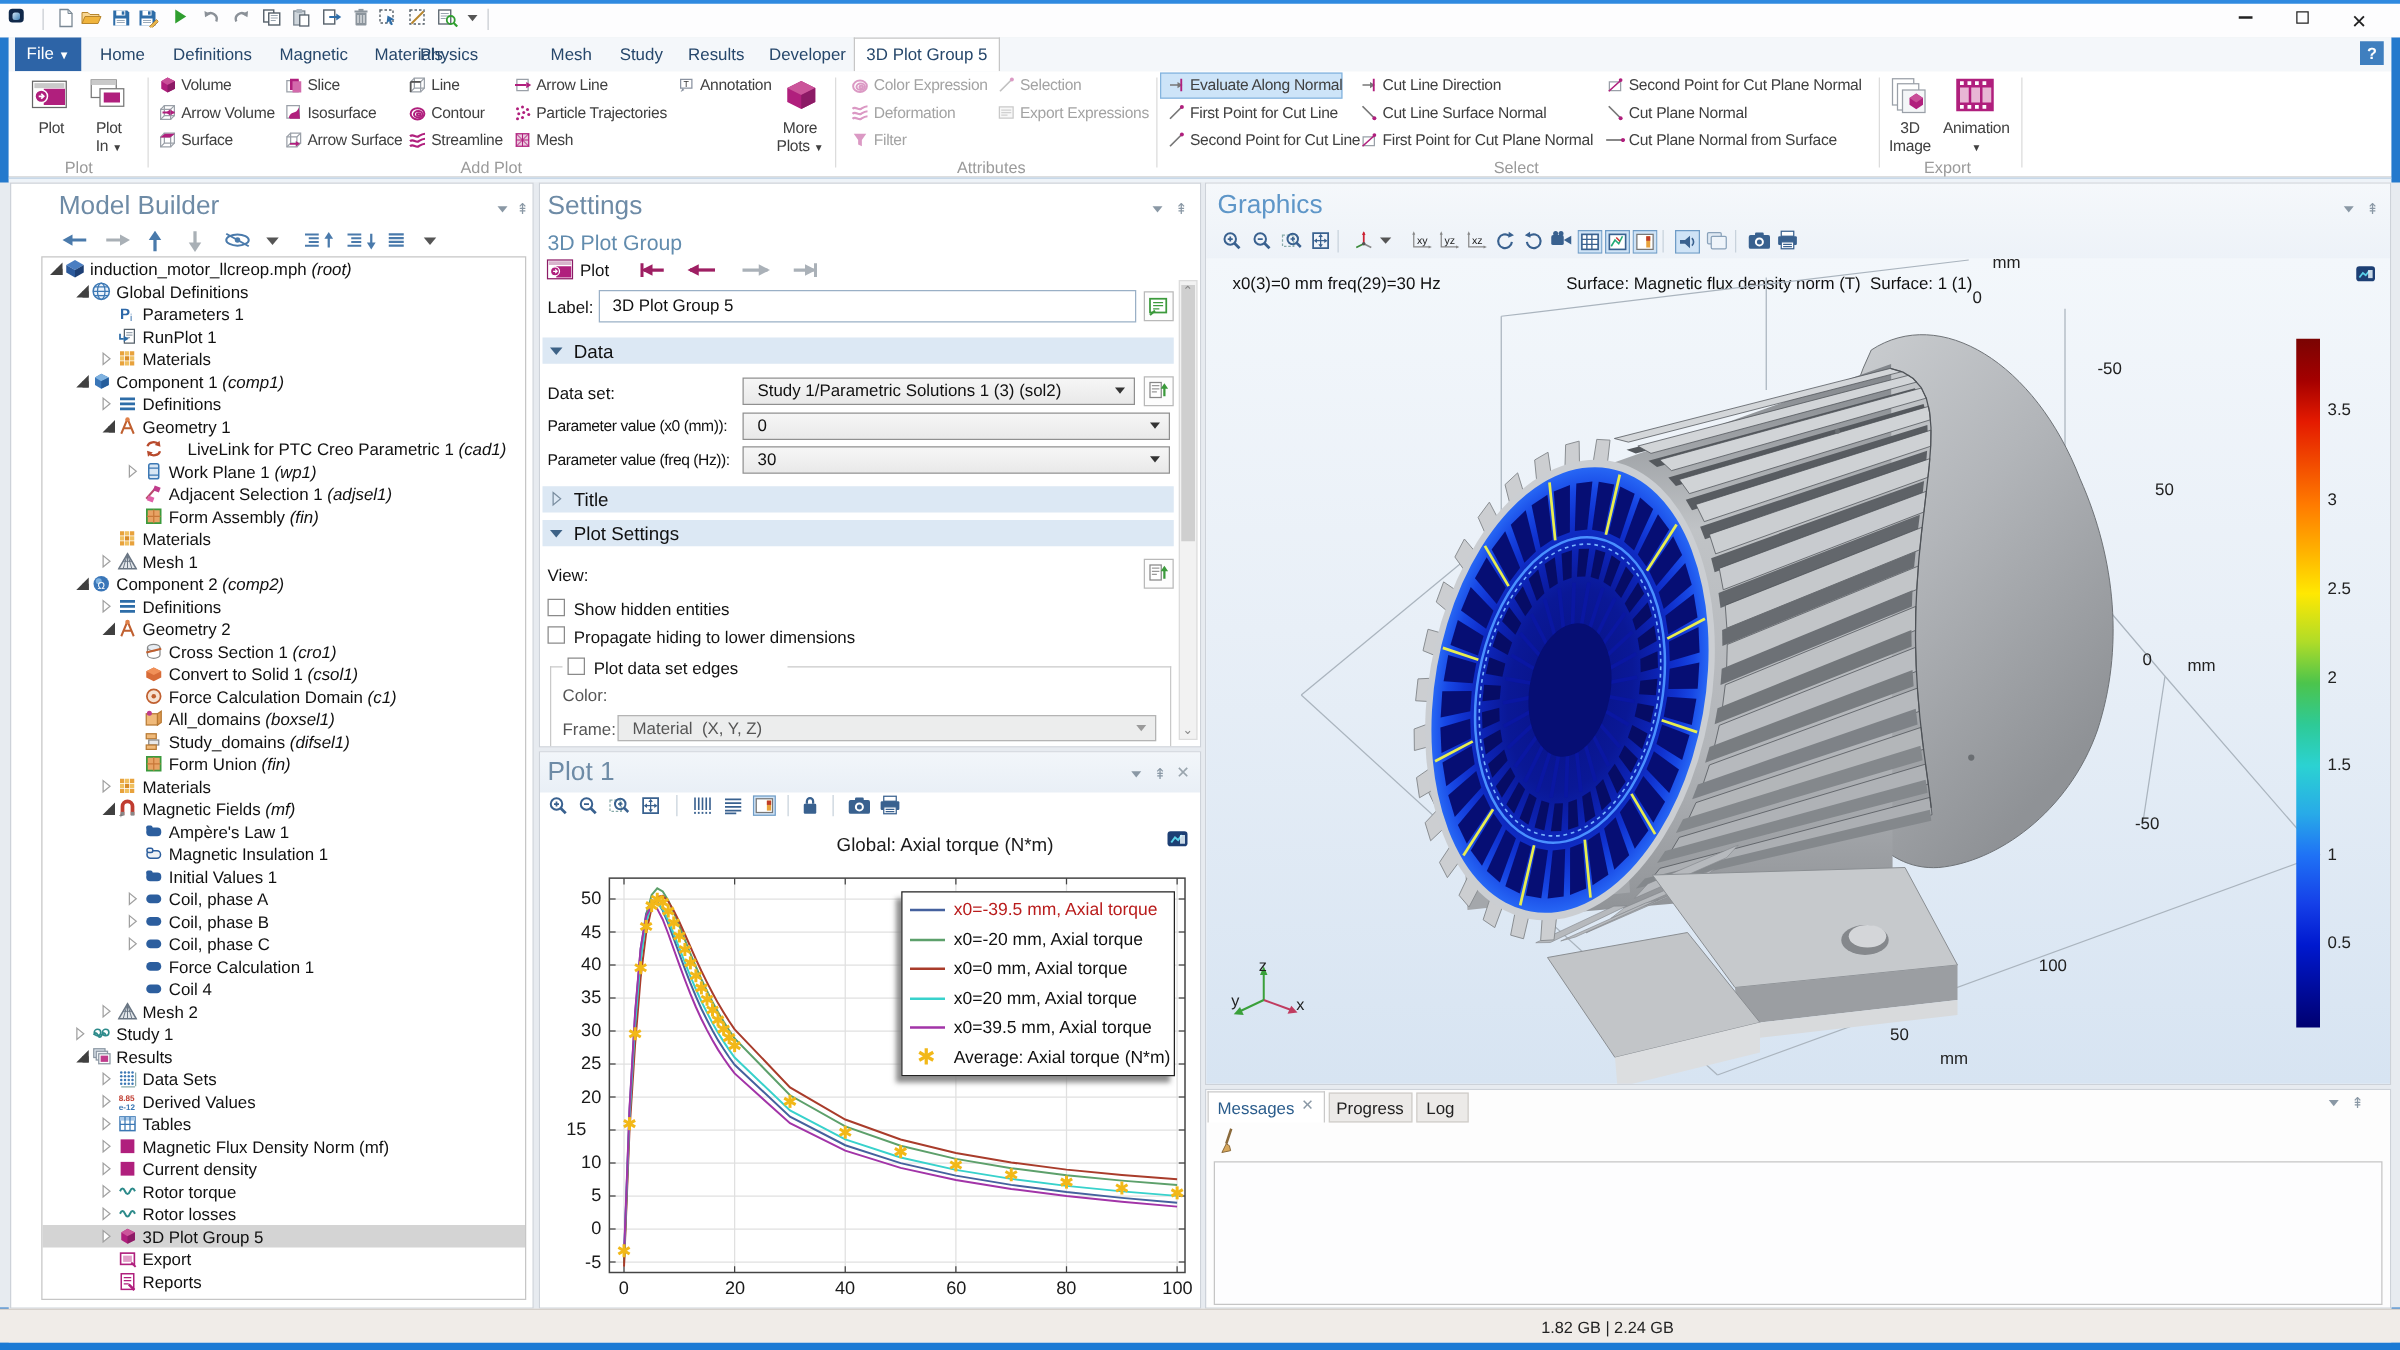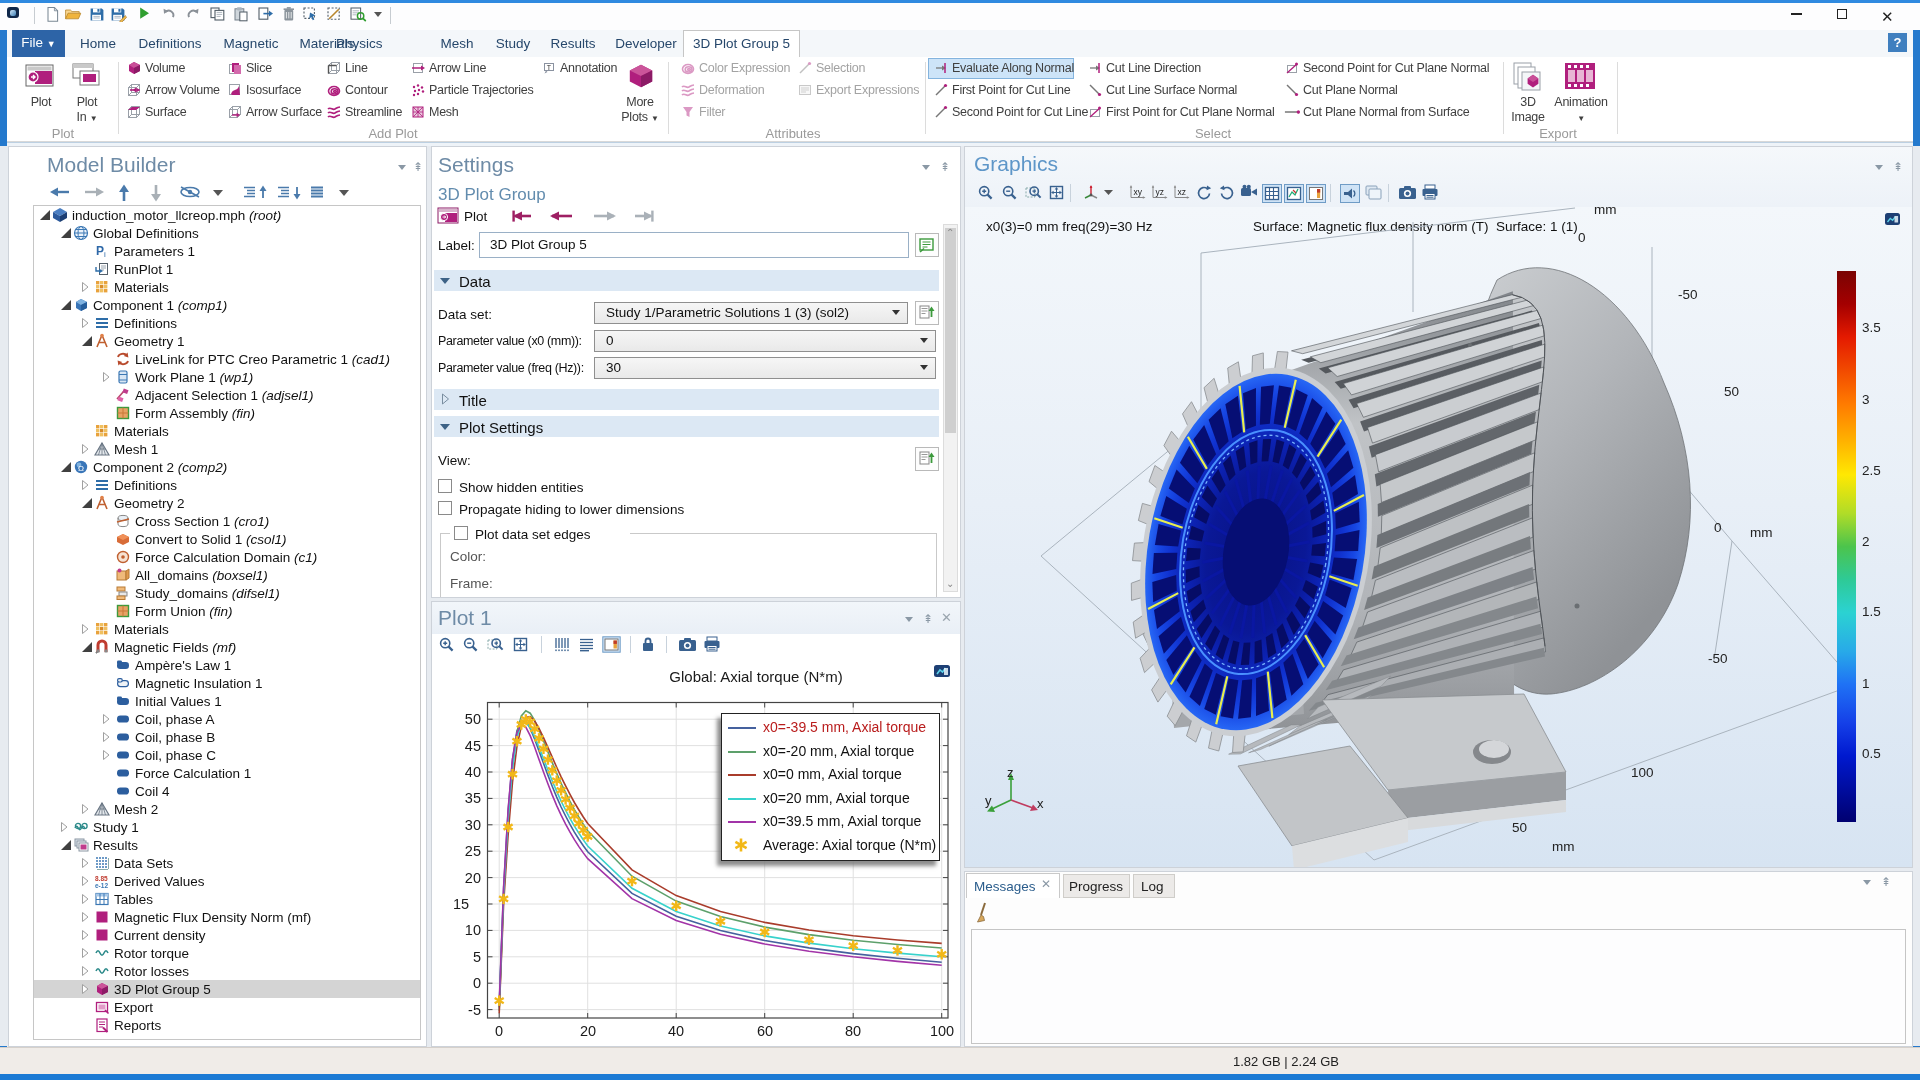--- a/index.html
+++ b/index.html
@@ -631,21 +631,21 @@
     </div>
     <div class="trow" style="left:114px;top:334px">Geometry 1</div>
     <div class="abs" style="left:115px;top:351px;width:16px;height:16px">
       <svg width="16" height="16" viewBox="0 0 16 16">
         <path d="M3 6 a5 4 0 0 1 9-1.5" fill="none" stroke="#b84a2c" stroke-width="1.8"></path>
         <polygon points="12.6,1.6 13.4,6.4 8.8,5" fill="#b84a2c"></polygon>
         <path d="M13 10 a5 4 0 0 1 -9 1.5" fill="none" stroke="#b84a2c" stroke-width="1.8"></path>
         <polygon points="3.4,14.4 2.6,9.6 7.2,11" fill="#b84a2c"></polygon>
       </svg>
     </div>
-    <div class="trow" style="left:135px;top:352px">LiveLink for PTC Creo Parametric 1 <span class="ital"> (cad1)</span></div>
+    <div class="trow" style="left:150px;top:352px">LiveLink for PTC Creo Parametric 1 <span class="ital"> (cad1)</span></div>
     <svg class="abs" style="left:102px;top:371px" width="9" height="12">
       <polygon points="1.5,1.5 7,6 1.5,10.5" fill="#fdfdfd" stroke="#a0a0a0"></polygon>
     </svg>
     <div class="abs" style="left:115px;top:369px;width:16px;height:16px">
       <svg width="16" height="16" viewBox="0 0 16 16">
         <rect x="4" y="2" width="8" height="12" rx="1.5" fill="#d8e6f4" stroke="#3c78b4" stroke-width="1.2"></rect>
         <path d="M4 5.5 h8 M4 11 h8" stroke="#3c78b4"></path>
       </svg>
     </div>
     <div class="trow" style="left:135px;top:370px">Work Plane 1 <span class="ital"> (wp1)</span></div>
@@ -1093,20 +1093,24 @@
     <div class="cb" style="left:438px;top:479px"></div>
     <div class="lbl" style="left:459px;top:480px">Show hidden entities</div>
     <div class="cb" style="left:438px;top:501px"></div>
     <div class="lbl" style="left:459px;top:502px">Propagate hiding to lower dimensions</div>
     <div class="abs" style="left:440px;top:533px;width:497px;height:64px;border:1px solid #c9c9c9;border-bottom:none"></div>
     <div class="abs" style="left:450px;top:525px;width:180px;height:18px;background:#fff"></div>
     <div class="cb" style="left:454px;top:526px"></div>
     <div class="lbl" style="left:475px;top:527px">Plot data set edges</div>
     <div class="lbl" style="left:450px;top:549px;color:#555">Color:</div>
     <div class="lbl" style="left:450px;top:576px;color:#555">Frame:</div>
+    <div class="combod" style="left:494px;top:572px;width:431px;height:21px">
+      <span class="v">Material&nbsp; (X, Y, Z)</span>
+      <span class="da"></span>
+    </div>
     <div class="panel" style="left:431px;top:601px;width:530px;height:446px"></div>
     <div class="abs" style="left:432px;top:602px;width:528px;height:32px;background:linear-gradient(#f2f6fa,#e9eff6)"></div>
     <div class="ptitle" style="left:438px;top:606px">Plot 1</div>
     <div class="abs" style="left:905px;top:617px;width:0;height:0;border-left:4px solid transparent;border-right:4px solid transparent;border-top:5px solid #8a98a5"></div>
     <div class="abs" style="left:923px;top:612px;font-size:12px;color:#8a98a5">⇞</div>
     <div class="abs" style="left:941px;top:610px;font-size:13px;color:#9aa5ae">✕</div>
     <div class="abs" style="left:438px;top:636px">
       <svg width="17" height="17" viewBox="0 0 17 17">
         <circle cx="7.2" cy="7.2" r="4.6" fill="none" stroke="#39618f" stroke-width="1.6"></circle>
         <path d="M5.2 7.2 h4 M7.2 5.2 v4" stroke="#39618f" stroke-width="1.4"></path>

